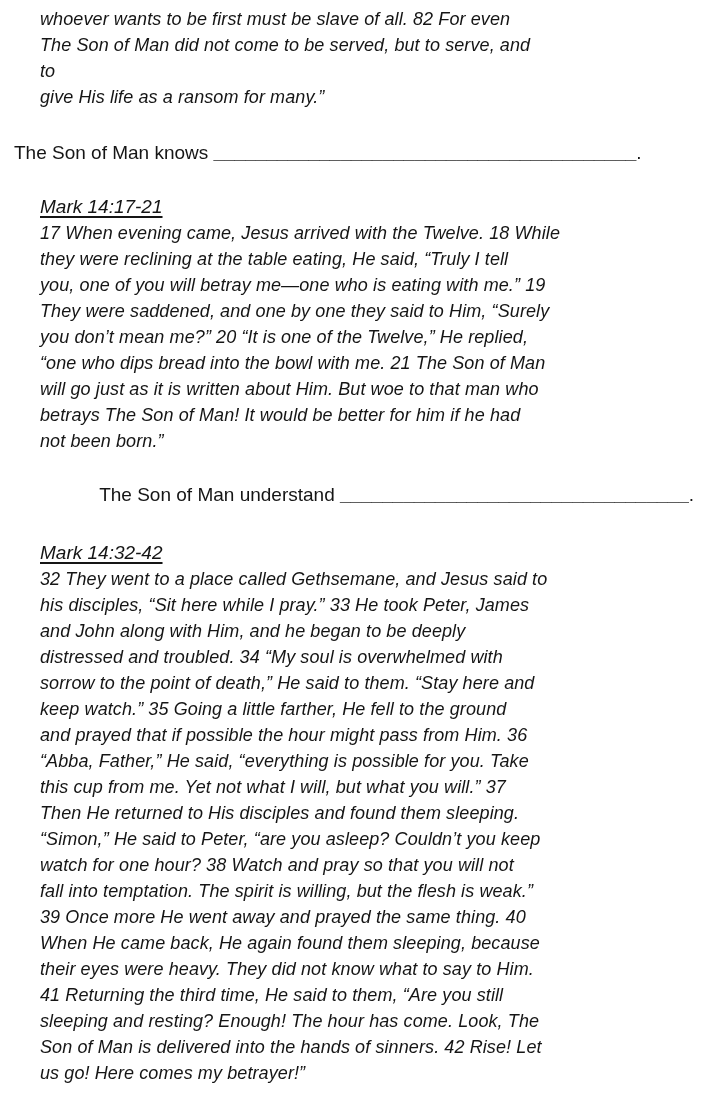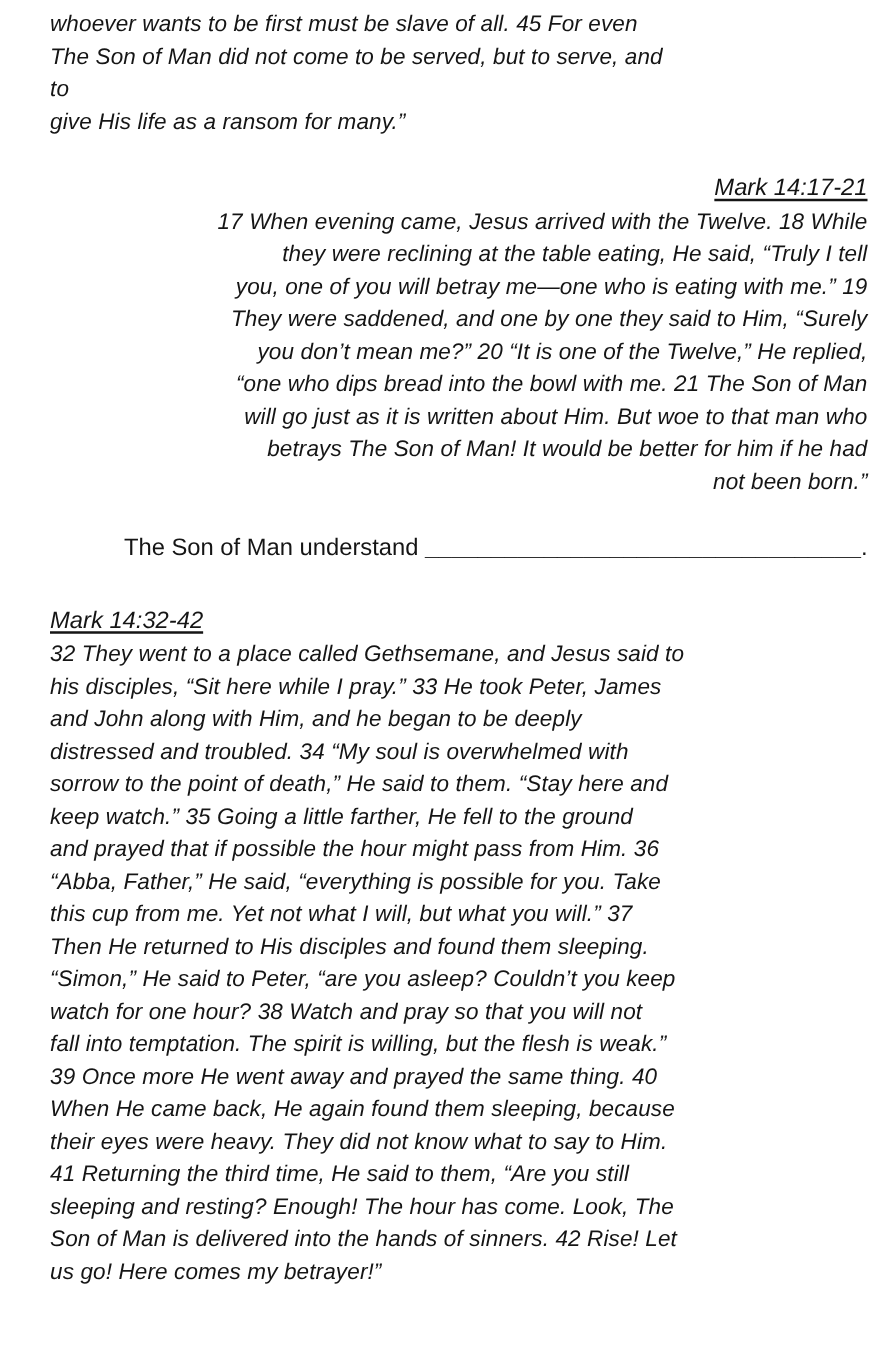--- a/index.html
+++ b/index.html
@@ -45,36 +45,37 @@
     font-size: 19px;
     line-height: 26px;
     font-style: normal;
     white-space: nowrap;
   }
   .fill-blank {
     letter-spacing: 0;
     font-weight: 700;
   }
   .mt-fill-1   { margin-top: 30px; }
-  .mt-sec-2    { margin-top: 28px; text-align: right; }
+  .mt-sec-2    { margin-top: 28px; }
   .mt-fill-2   { margin-top: 28px; text-align: right; }
   .mt-sec-3    { margin-top: 32px; }
 </style>
 </head>
 <body>
 
 <main class="page">
 
   <section class="passage">
-    <p class="passage-lines">whoever wants to be first must be slave of all. 45 For even
+    <p class="passage-lines">whoever wants to be first must be slave of all. 82 For even
 The Son of Man did not come to be served, but to serve, and
 to
 give His life as a ransom for many.”</p>
   </section>
 
+  <p class="fill-row mt-fill-1"><span>The Son of Man knows </span><span class="fill-blank">________________________________________</span><span>.</span></p>
 
   <section class="passage mt-sec-2">
     <h2 class="passage-ref">Mark 14:17-21</h2>
     <p class="passage-lines">17 When evening came, Jesus arrived with the Twelve. 18 While
 they were reclining at the table eating, He said, “Truly I tell
 you, one of you will betray me—one who is eating with me.” 19
 They were saddened, and one by one they said to Him, “Surely
 you don’t mean me?” 20 “It is one of the Twelve,” He replied,
 “one who dips bread into the bowl with me. 21 The Son of Man
 will go just as it is written about Him. But woe to that man who

